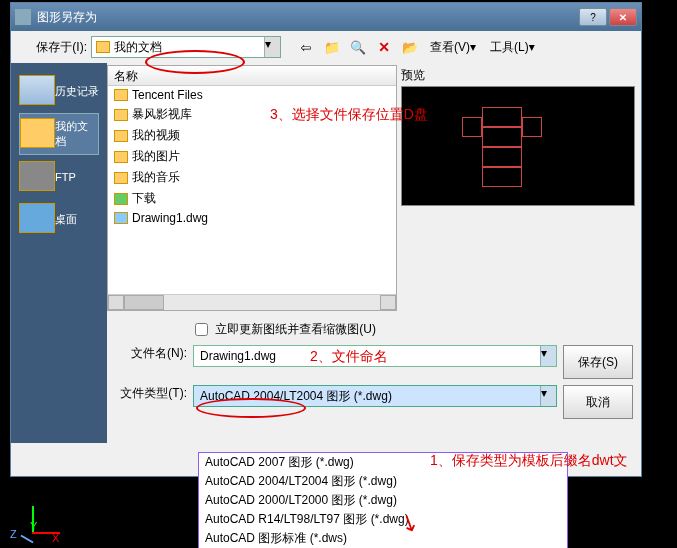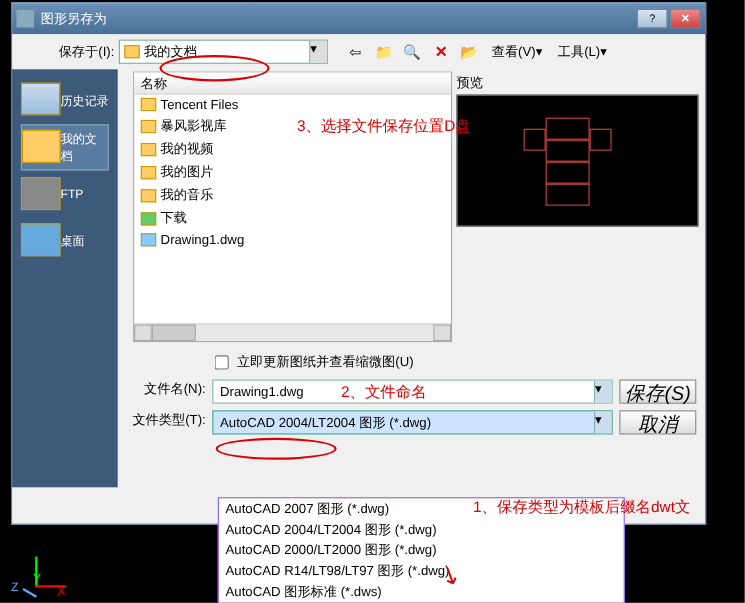--- a/index.html
+++ b/index.html
@@ -7,21 +7,21 @@
 
 .dialog { position: absolute; left: 10px; top: 2px; width: 632px; height: 475px; background: #f0f0f0; border: 1px solid #5a7fa0; box-shadow: 2px 2px 8px rgba(0,0,0,0.5); }
 
 .titlebar { height: 28px; background: linear-gradient(#6a90b8, #4a6f95); display: flex; align-items: center; padding: 0 4px; }
 .titlebar .icon { width: 16px; height: 16px; background: #8ab; margin-right: 6px; }
 .titlebar .title { color: #fff; font-size: 12px; flex: 1; }
 .titlebar .winbtns { display: flex; gap: 2px; }
 .winbtn { width: 28px; height: 18px; background: linear-gradient(#d8e4f0, #a8c0d8); border: 1px solid #789; border-radius: 2px; display: flex; align-items: center; justify-content: center; font-size: 10px; }
 .winbtn.close { background: linear-gradient(#e88,#c44); color: #fff; font-weight: bold; }
 
-.toprow { height: 32px; display: flex; align-items: center; padding: 4px 8px; gap: 4px; font-size: 12px; margin-left: 17px; }
+.toprow { height: 32px; display: flex; align-items: center; padding: 4px 8px; gap: 4px; font-size: 12px; }
 .toprow .lbl { width: 68px; text-align: right; }
 .toprow .combo { width: 190px; height: 22px; border: 1px solid #7a9; background: #fff; display: flex; align-items: center; padding: 0 4px; font-size: 12px; position: relative; }
 .toprow .combo .folder-icn { width: 14px; height: 12px; background: #fc6; border: 1px solid #c90; margin-right: 4px; }
 .toprow .combo .dd { position: absolute; right: 0; top: 0; width: 16px; height: 100%; background: #ddd; border-left: 1px solid #aaa; }
 .ellipse-red { position: absolute; border: 2px solid #d00; border-radius: 50%; pointer-events: none; }
 .toolbtn { width: 22px; height: 22px; border: 1px solid transparent; display: flex; align-items: center; justify-content: center; font-size: 13px; }
 .toolbtn.red { color: #d00; font-weight: bold; font-size: 14px; }
 .toolbtn.glass { color: #668; }
 .viewbtn, .toolsbtn { height: 22px; padding: 0 4px; font-size: 12px; display: flex; align-items: center; border: 1px solid transparent; }
 
@@ -30,21 +30,21 @@
 .side-item { width: 80px; display: flex; flex-direction: row; align-items: center; padding: 4px 0; color: #fff; font-size: 11px; }
 .side-item.sel { background: #5a7ba0; border: 1px solid #8ab; }
 .side-icn { width: 36px; height: 30px; background: #fc6; border: 1px solid #c90; margin-bottom: 2px; position: relative; }
 .side-icn.history { background: linear-gradient(#cde,#9bd); }
 .side-icn.star::after { content: "★"; position: absolute; right: -2px; bottom: -2px; color: #fd0; font-size: 14px; }
 .side-icn.ftp { background: #888; }
 .side-icn.desktop { background: #6ad; }
 
 .main-col { flex: 1; display: flex; flex-direction: column; }
 .list-row { display: flex; height: 250px; }
-.filelist { width: 290px; border: 1px solid #aaa; background: #fff; margin: 2px 4px 2px 14px; display: flex; flex-direction: column; font-size: 12px; position: relative; }
+.filelist { width: 290px; border: 1px solid #aaa; background: #fff; margin: 2px 4px 2px 0; display: flex; flex-direction: column; font-size: 12px; position: relative; }
 .list-hdr { height: 20px; background: linear-gradient(#fff,#e8e8e8); border-bottom: 1px solid #ccc; padding: 2px 6px; font-size: 12px; }
 .file-item { display: flex; align-items: center; padding: 2px 6px; gap: 4px; }
 .file-icn { width: 14px; height: 12px; background: #fc6; border: 1px solid #c90; }
 .file-icn.dl { background: #6c6; }
 .file-icn.dwg { background: #8cf; }
 .scroll-h { height: 16px; background: #e8e8e8; border-top: 1px solid #ccc; margin-top: auto; display: flex; }
 .scroll-h .arrow { width: 16px; background: #ddd; border: 1px solid #aaa; }
 .scroll-h .thumb { width: 40px; background: #ccc; border: 1px solid #aaa; }
 
 .preview { flex: 1; margin: 2px 6px 2px 0; }
@@ -53,21 +53,21 @@
 .preview-box .shape { position: absolute; border: 1px solid #c44; }
 
 .bottom-area { padding: 4px 8px; font-size: 12px; }
 .chk-row { padding: 4px 0 4px 80px; }
 .chk-row input { vertical-align: middle; margin-right: 4px; }
 .field-row { display: flex; padding: 3px 0; gap: 6px; }
 .field-row .flbl { width: 72px; text-align: right; }
 .field-row .fcombo { flex: 1; height: 22px; border: 1px solid #7b9; background: #fff; display: flex; align-items: center; padding: 0 6px; font-size: 12px; position: relative; }
 .field-row .fcombo.sel { background: #cde4ff; border-color: #4a8; }
 .field-row .fcombo .dd { position: absolute; right: 0; top: 0; width: 16px; height: 100%; background: #cde; border-left: 1px solid #8ab; }
-.dlgbtn { width: 70px; height: 22px; background: linear-gradient(#fff,#ddd); border: 1px solid #888; font-size: 18px; font-style: italic; }
+.dlgbtn { width: 70px; height: 34px; background: linear-gradient(#fff,#ddd); border: 1px solid #888; font-size: 12px; }
 
 .dropdown { position: absolute; left: 198px; top: 452px; width: 370px; background: #fff; border: 1px solid #8b5cf6; font-size: 12px; z-index: 10; }
 .dropdown .opt { padding: 1px 6px; }
 
 .anno { position: absolute; color: #d00; font-size: 14px; pointer-events: none; z-index: 20; white-space: nowrap; }
 .arrow-r { position: absolute; color: #d00; font-size: 22px; z-index: 20; pointer-events: none; }
 
 .axis { position: absolute; left: 10px; bottom: 6px; width: 50px; height: 50px; }
 .axis-y { position: absolute; left: 20px; bottom: 10px; color: #0f0; font-size: 11px; }
 .axis-x { position: absolute; left: 42px; bottom: -2px; color: #f00; font-size: 11px; }

